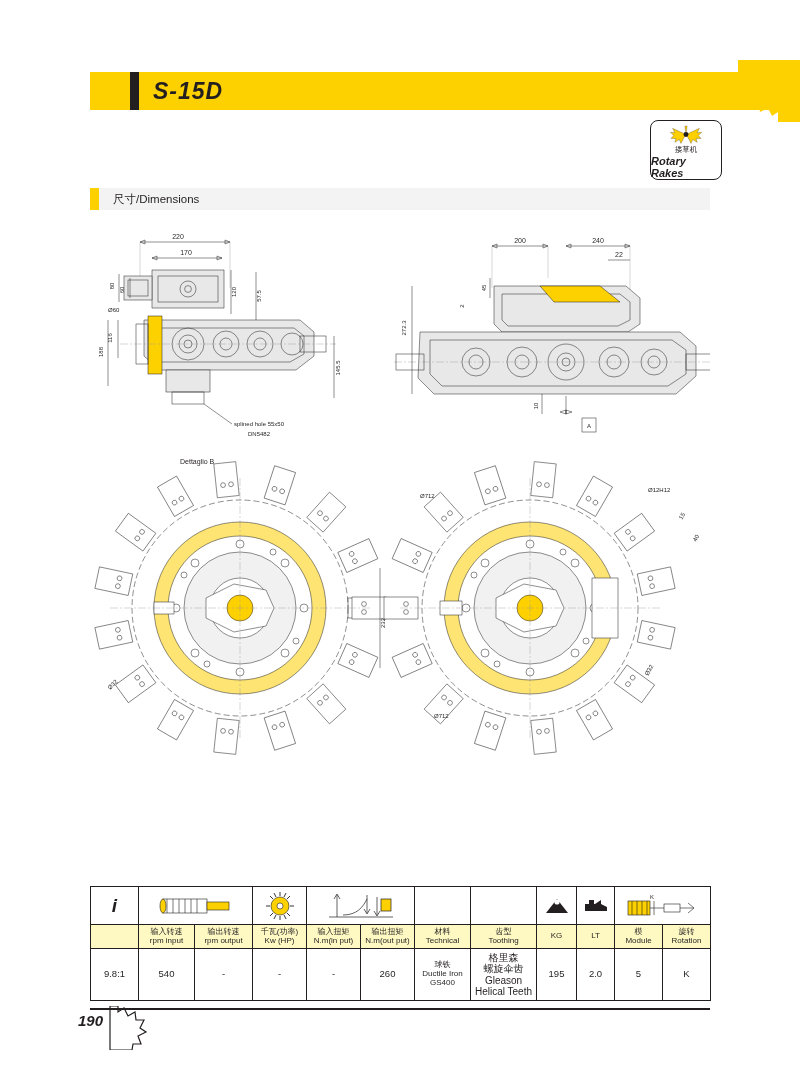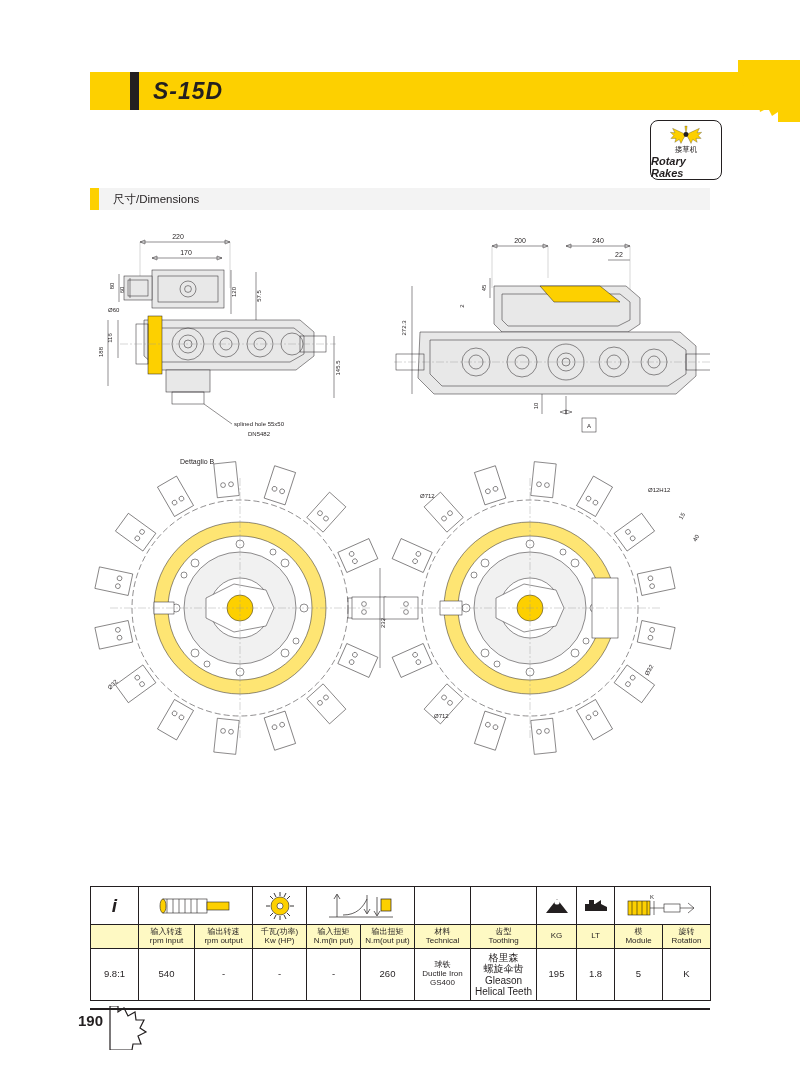--- a/index.html
+++ b/index.html
@@ -77,21 +77,21 @@
   tr.vals td { height:52px; font-size:9.5px; }
   .i-cell { font-size:19px; font-style:italic; font-weight:bold; }
   .ico { display:flex; align-items:center; justify-content:center; height:100%; }
 
   
   .footer-line {
     position:absolute; left:90px; top:1008px; width:620px; height:2px; background:#231f20;
   }
   .pageno {
     position:absolute; left:78px; top:1012px;
-    font-size:15px; font-weight:bold; color:#231f20;
+    font-size:15px; font-weight:bold; font-style:italic; color:#231f20;
   }
   .foot-gear { position:absolute; left:108px; top:1006px; width:40px; height:44px; }
 
   .dimtxt { font-size:7px; font-family:"Liberation Sans", sans-serif; fill:#231f20; }
   .dimtxt-s { font-size:6px; fill:#231f20; }
   .lt { stroke:#231f20; fill:none; stroke-width:0.5; }
   .lt-thin { stroke:#9a9a9a; fill:none; stroke-width:0.4; }
   .yel { fill:#fdd000; }
   .gry { fill:#e8e8e8; }
 </style>
@@ -662,21 +662,21 @@
       <td>-</td>
       <td>260</td>
       <td style="white-space:pre-line;font-size:8px;">球铁
 Ductile Iron
 GS400</td>
       <td style="white-space:pre-line;font-size:10px;">格里森
 螺旋伞齿
 Gleason
 Helical Teeth</td>
       <td>195</td>
-      <td>1.8</td>
+      <td>2.0</td>
       <td>5</td>
       <td>K</td>
     </tr>
   </tbody>
       </table>
   </div>
 
   <div class="footer-line"></div>
   <div class="pageno">190</div>
   <svg class="foot-gear" viewBox="0 0 40 44">

